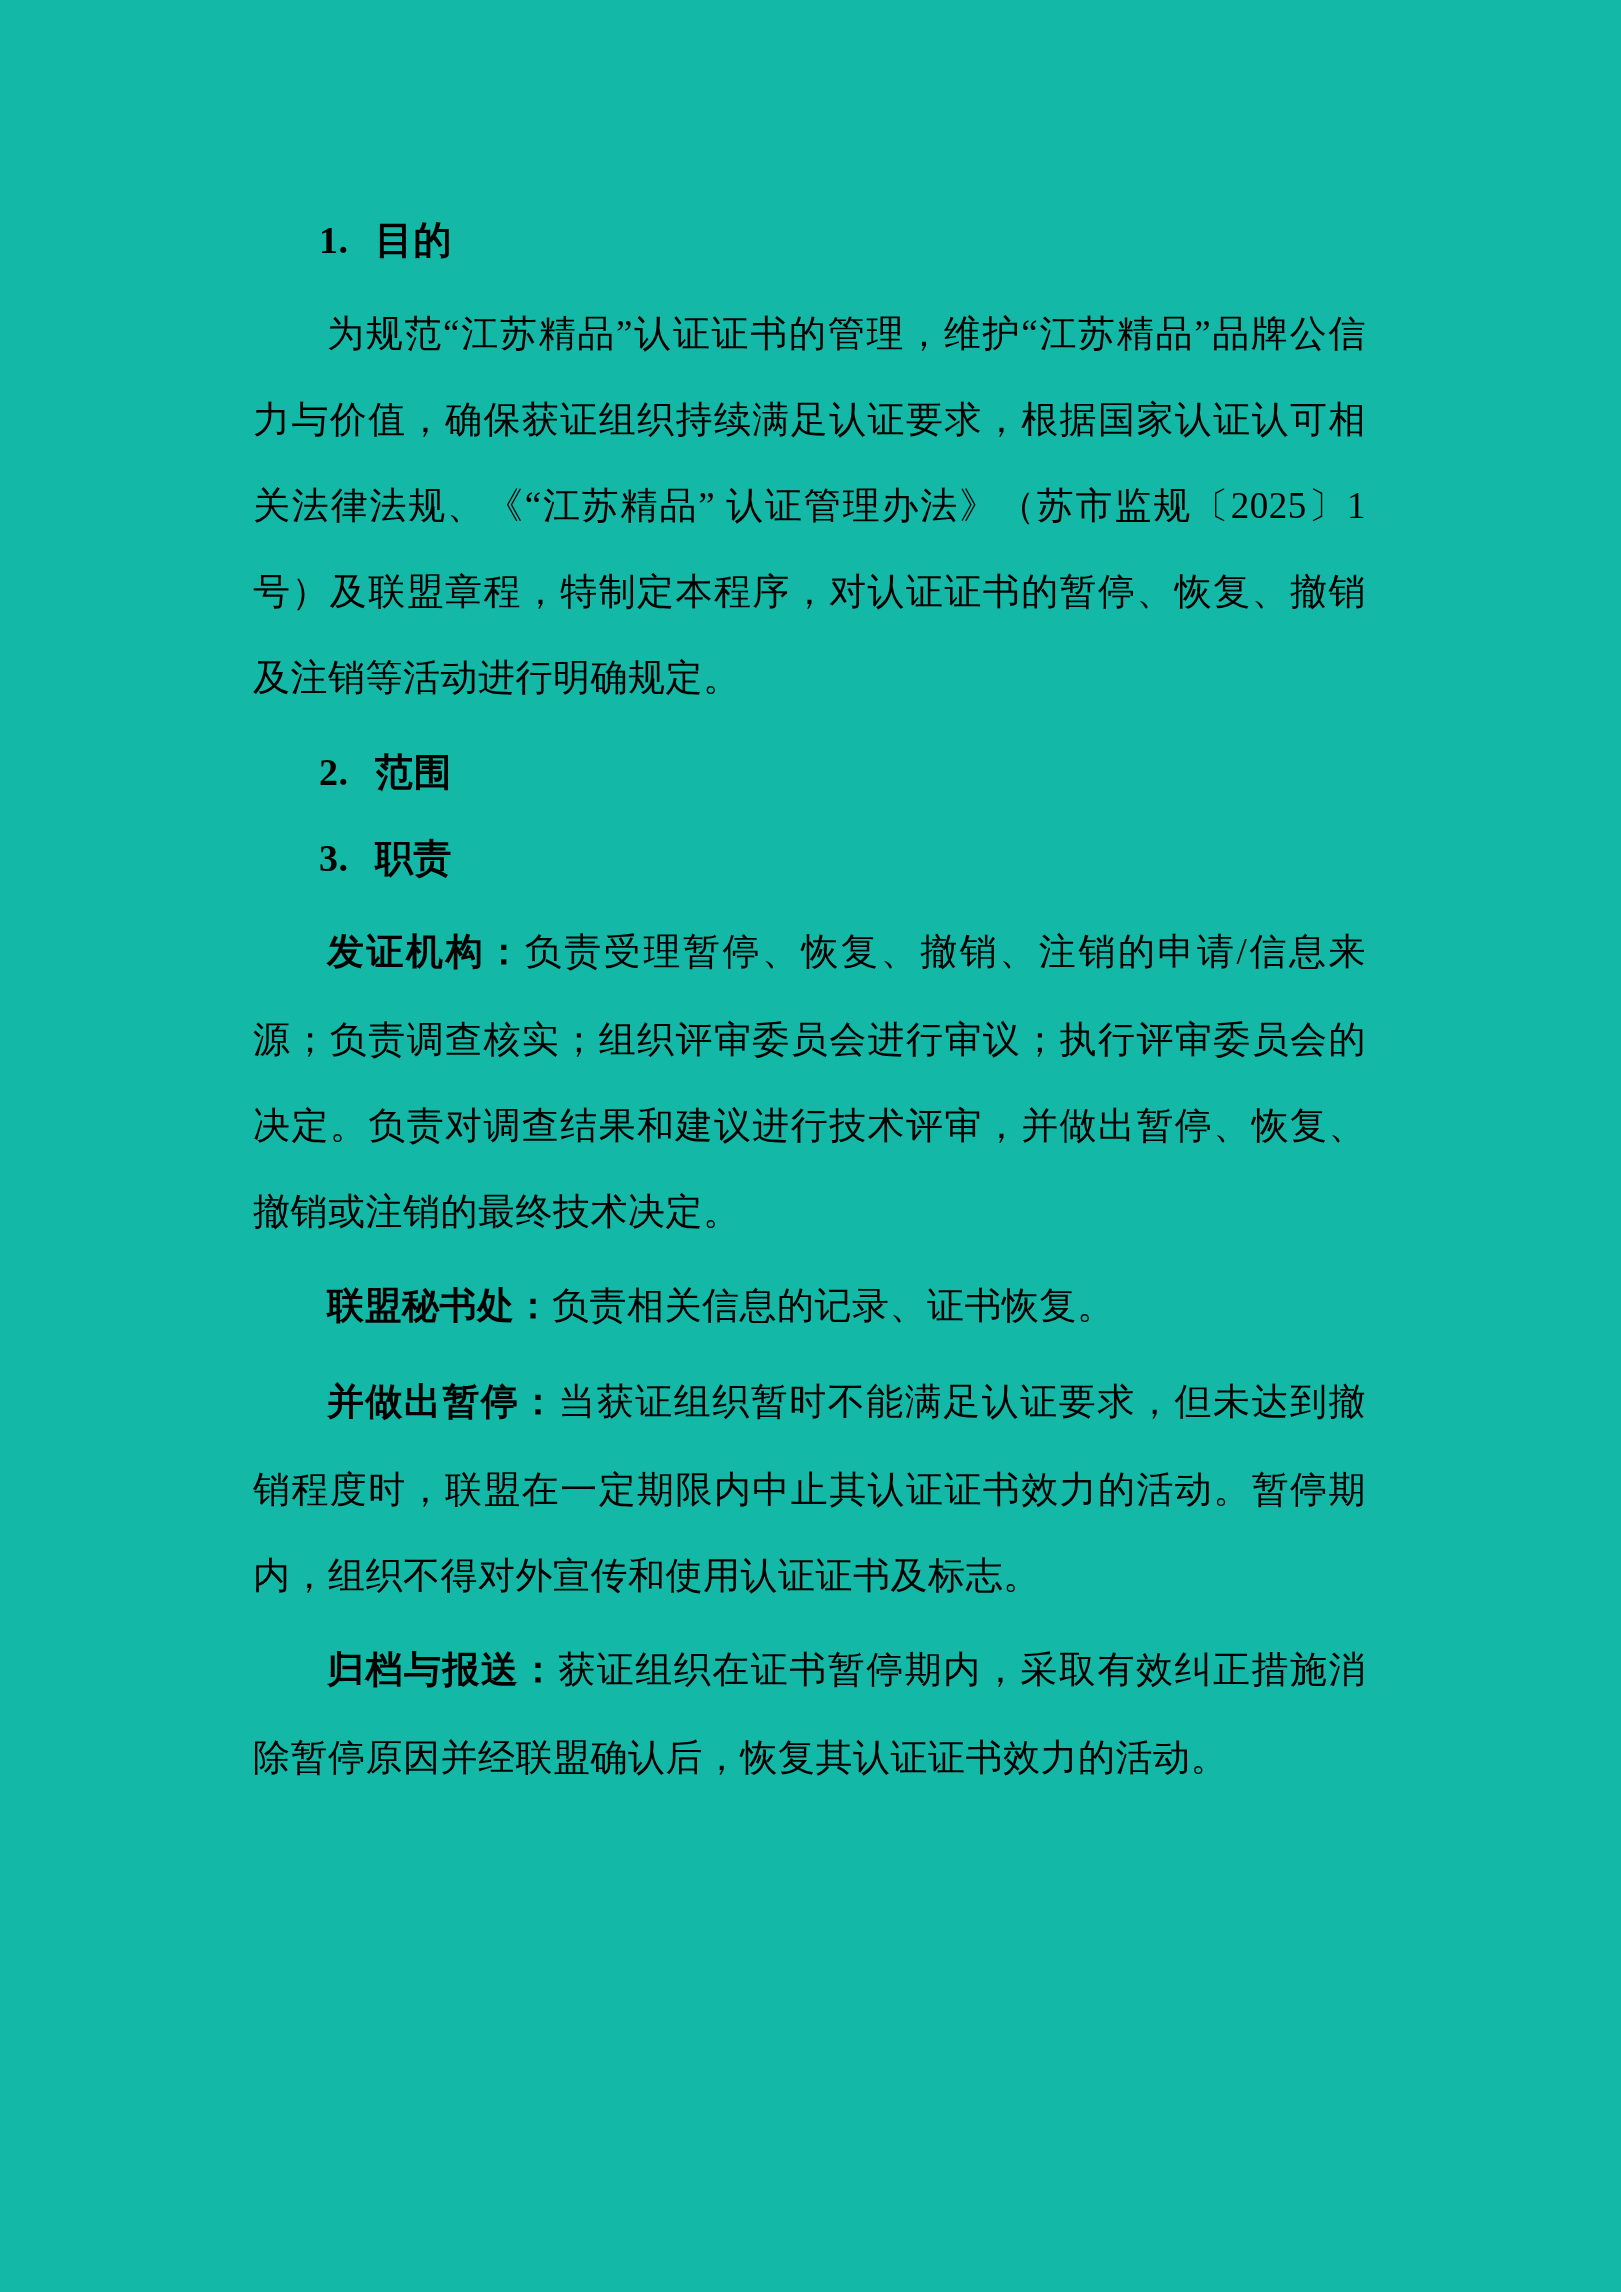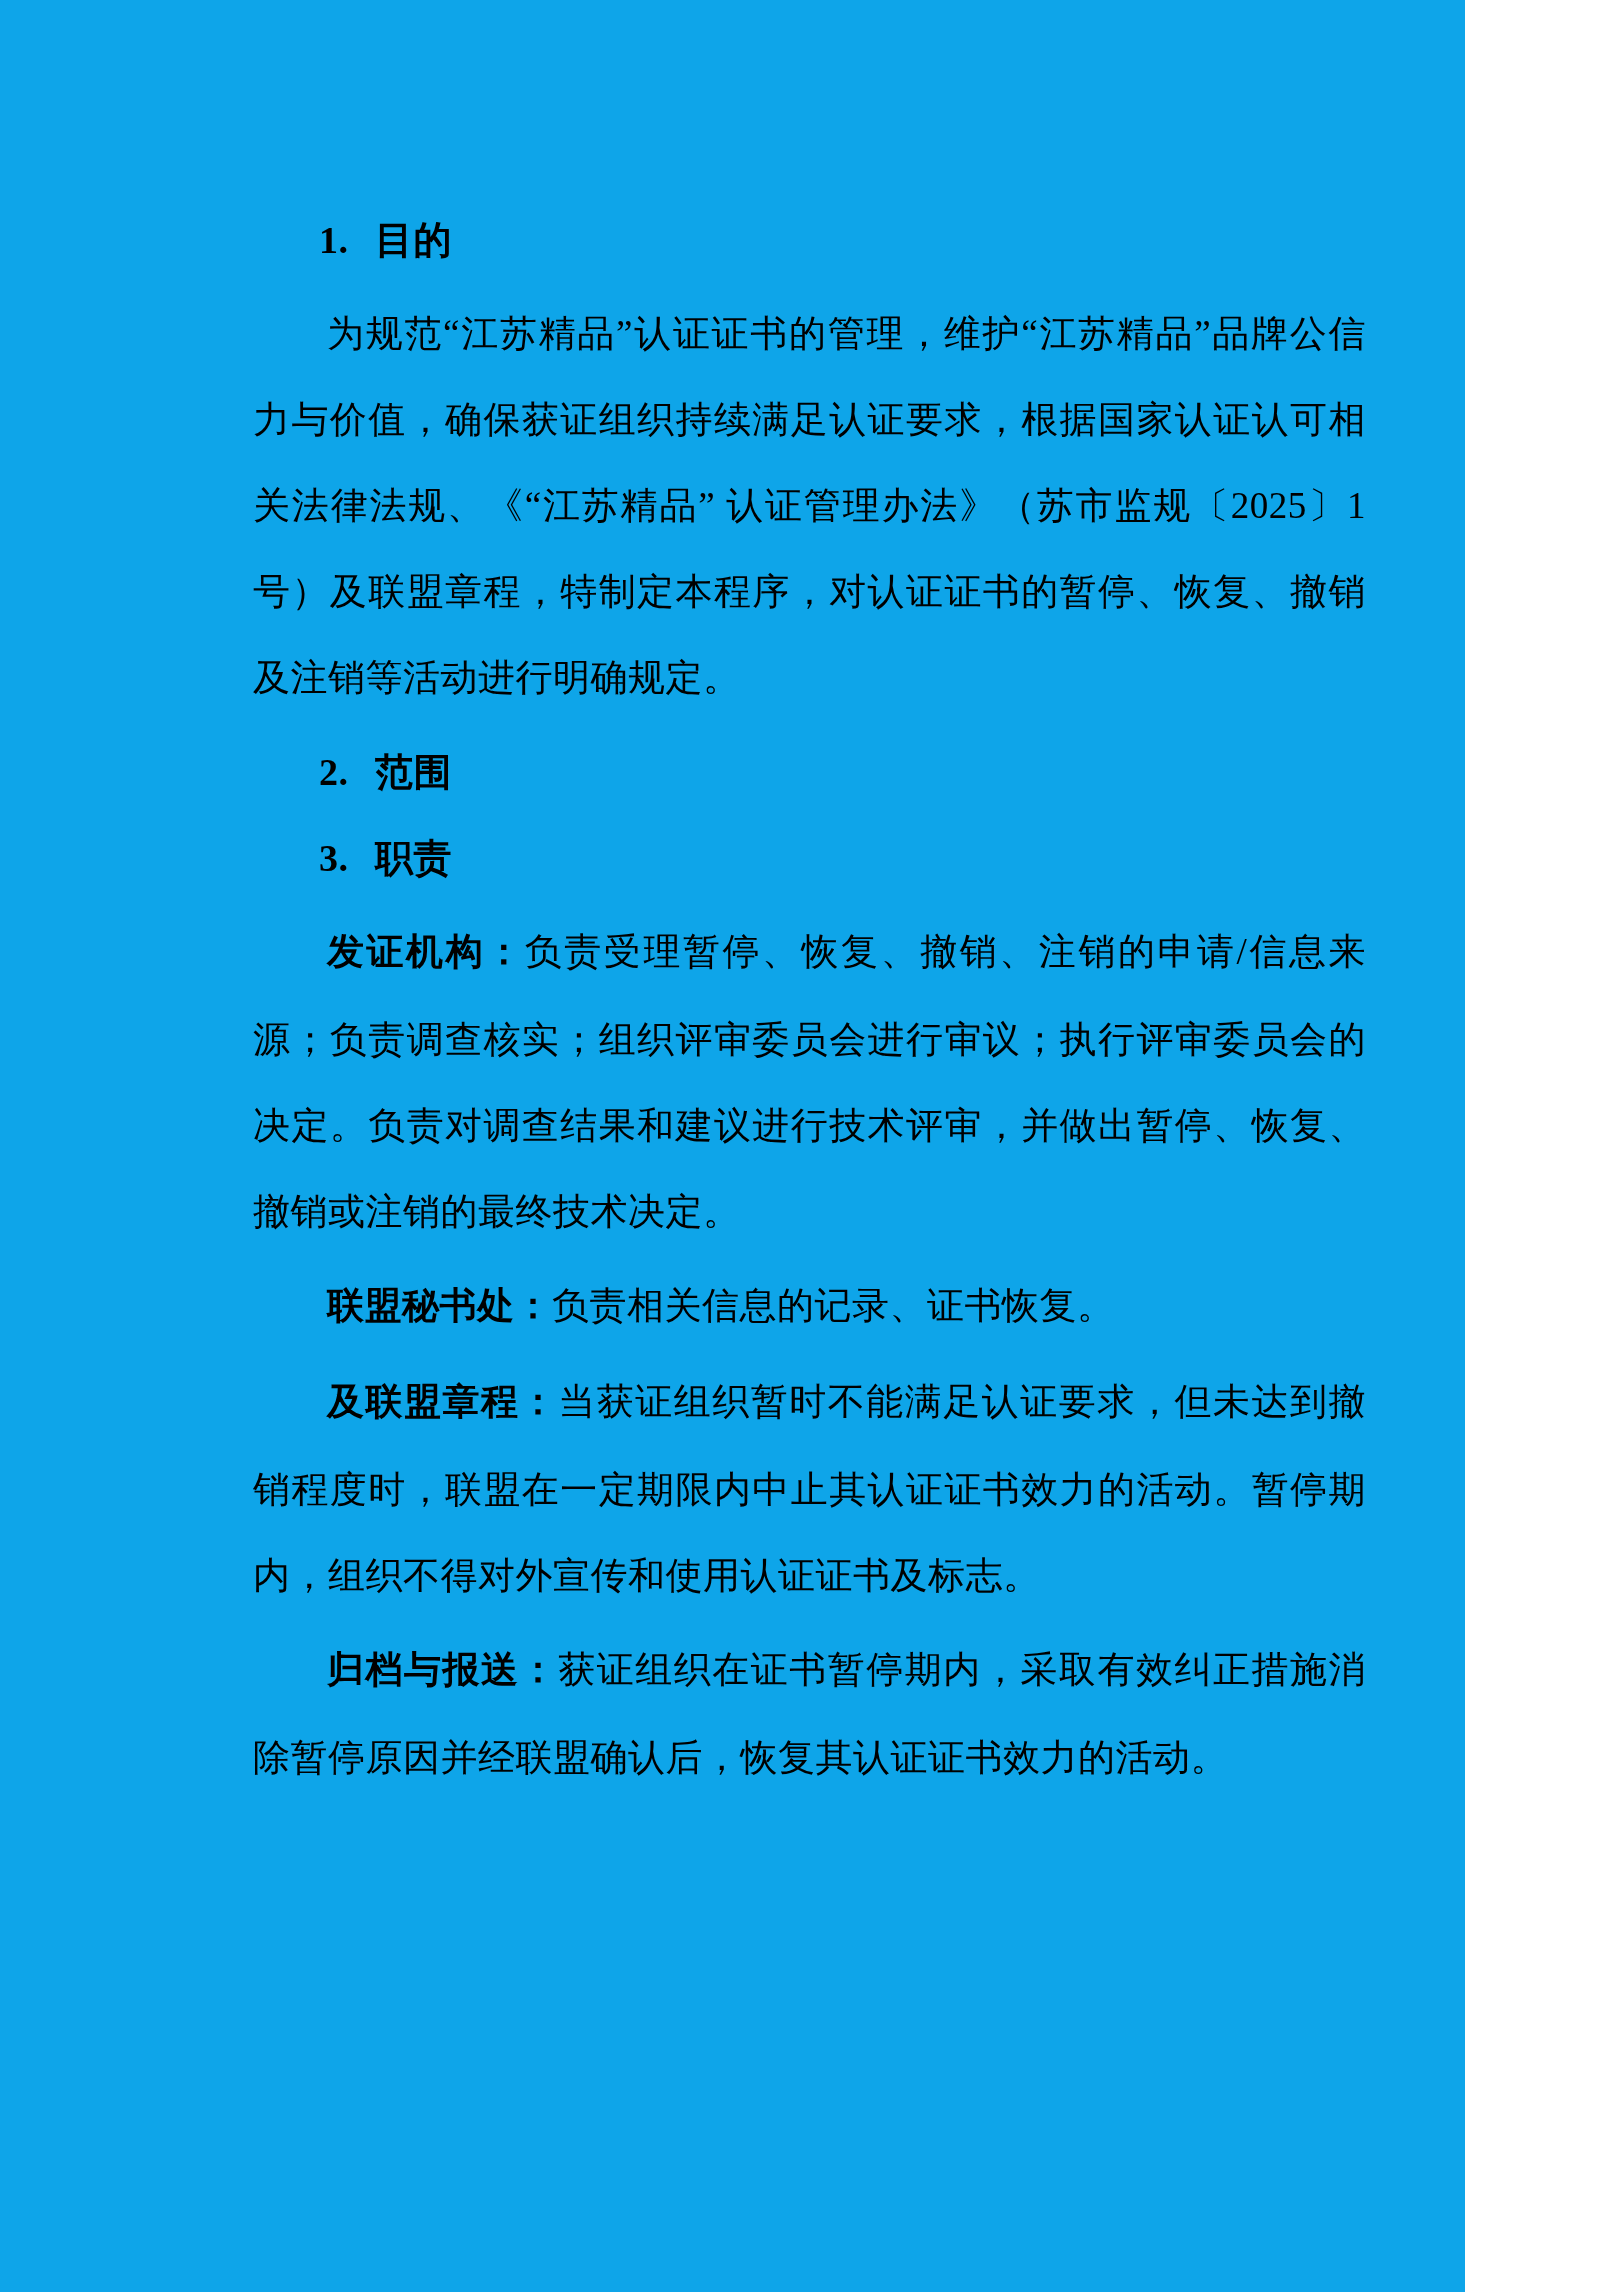--- a/index.html
+++ b/index.html
@@ -2,23 +2,23 @@
 <html><head>
 <meta charset="utf-8">
 <style>
   html, body {
     margin: 0;
     padding: 0;
     background: #ffffff;
   }
   .page {
     position: relative;
-    width: 1465px;
+    width: 1621px;
     height: 2293px;
-    background: #0ea5e9;
+    background: #14b8a6;
     overflow: hidden;
     font-family: "Liberation Serif", "DejaVu Serif", serif;
     color: #000000;
   }
   .content {
     position: absolute;
     left: 245px;
     top: 197px;
     width: 1129px;
     font-size: 37px;
@@ -61,18 +61,18 @@
     <h2 class="sec">
       <span class="num">2.</span><span class="ttl">范围</span>
     </h2>
 
     <h2 class="sec">
       <span class="num">3.</span><span class="ttl">职责</span>
     </h2>
     <p class="para"><span class="lead">发证机构：</span><span>负责受理暂停、恢复、撤销、注销的申请/信息来源；负责调查核实；组织评审委员会进行审议；执行评审委员会的决定。负责对调查结果和建议进行技术评审，并做出暂停、恢复、撤销或注销的最终技术决定。</span></p>
     <p class="para"><span class="lead">联盟秘书处：</span><span>负责相关信息的记录、证书恢复。</span></p>
 
-    <p class="para"><span class="lead">及联盟章程：</span><span>当获证组织暂时不能满足认证要求，但未达到撤销程度时，联盟在一定期限内中止其认证证书效力的活动。暂停期内，组织不得对外宣传和使用认证证书及标志。</span></p>
+    <p class="para"><span class="lead">并做出暂停：</span><span>当获证组织暂时不能满足认证要求，但未达到撤销程度时，联盟在一定期限内中止其认证证书效力的活动。暂停期内，组织不得对外宣传和使用认证证书及标志。</span></p>
     <p class="para"><span class="lead">归档与报送：</span><span>获证组织在证书暂停期内，采取有效纠正措施消除暂停原因并经联盟确认后，恢复其认证证书效力的活动。</span></p>
 
   </div>
 </div>
 
 
 </body></html>

